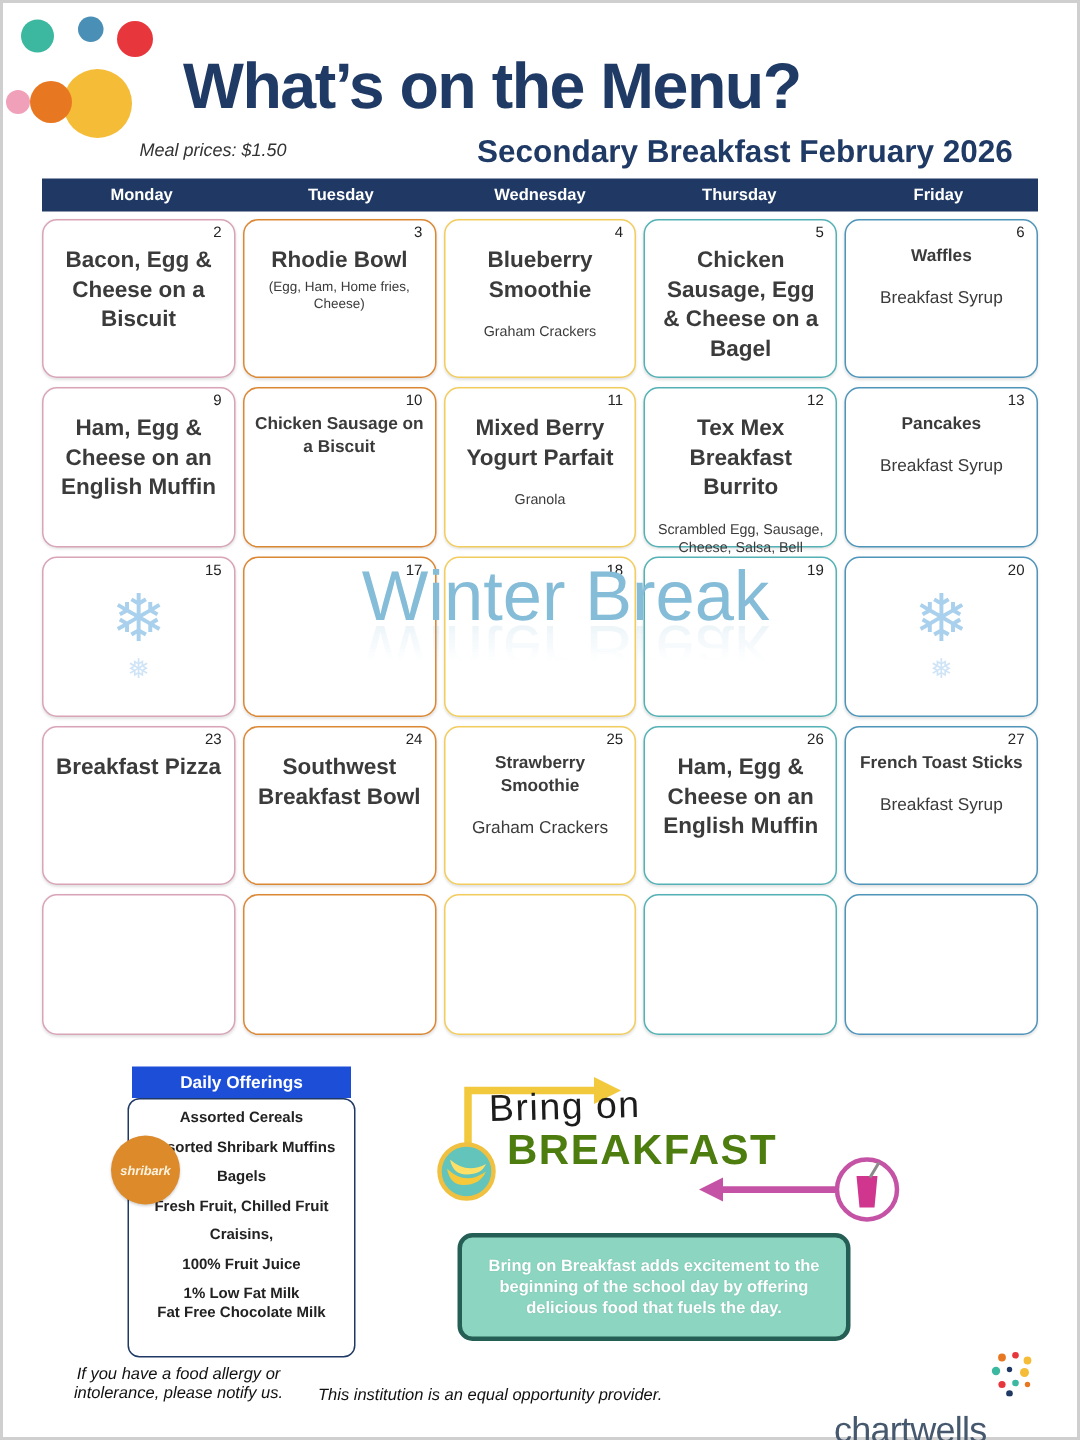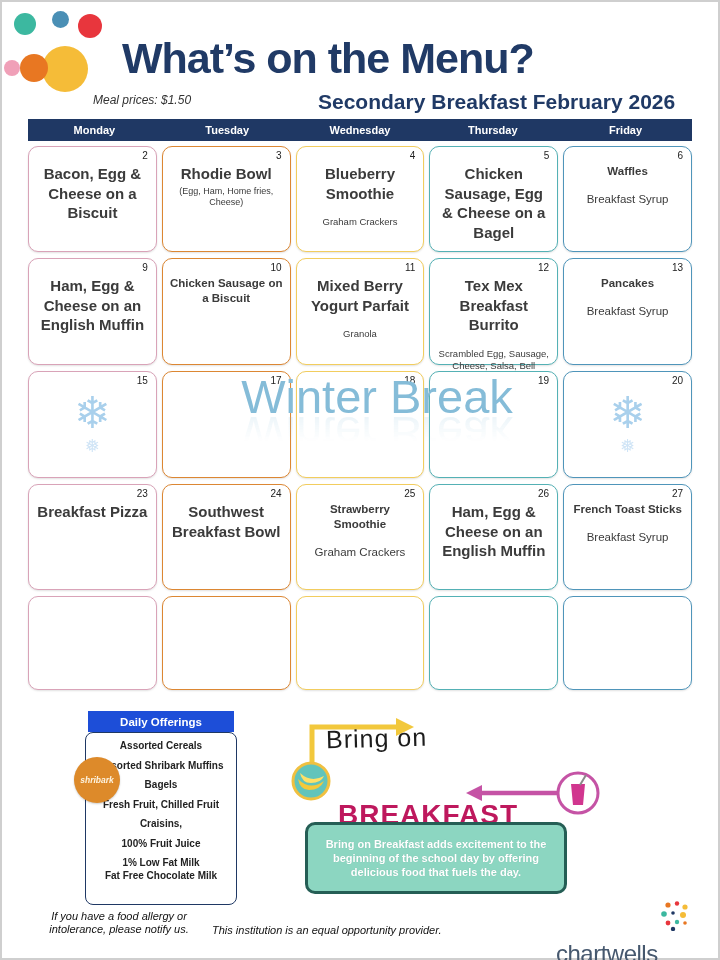--- a/index.html
+++ b/index.html
@@ -106,21 +106,21 @@
   }
 
   
   .bob-svg { position:absolute; left:290px; top:705px; }
   .bring-on {
     position:absolute; left:326px; top:724px; font-size:25px; color:#1c1c1c;
     transform:rotate(-1.5deg); letter-spacing:1px;
   }
   .breakfast-word {
     position:absolute; left:338px; top:751px; font-size:28px; font-weight:bold;
-    color:#be185d; letter-spacing:1px;margin-top:48px;
+    color:#4d7c0f; letter-spacing:1px;
   }
   .bob-box {
     position:absolute; left:305px; top:822px; width:262px; height:72px;
     background:#8cd6c1; border:3px solid #255e55; border-radius:10px;
     display:flex; align-items:center; justify-content:center; padding:21px 10px;
   }
   .bob-box .txt {
     color:#fff; font-size:11px; font-weight:bold; text-align:center; line-height:1.3;
     text-shadow:0 0 1px rgba(0,0,0,.15);
   }

